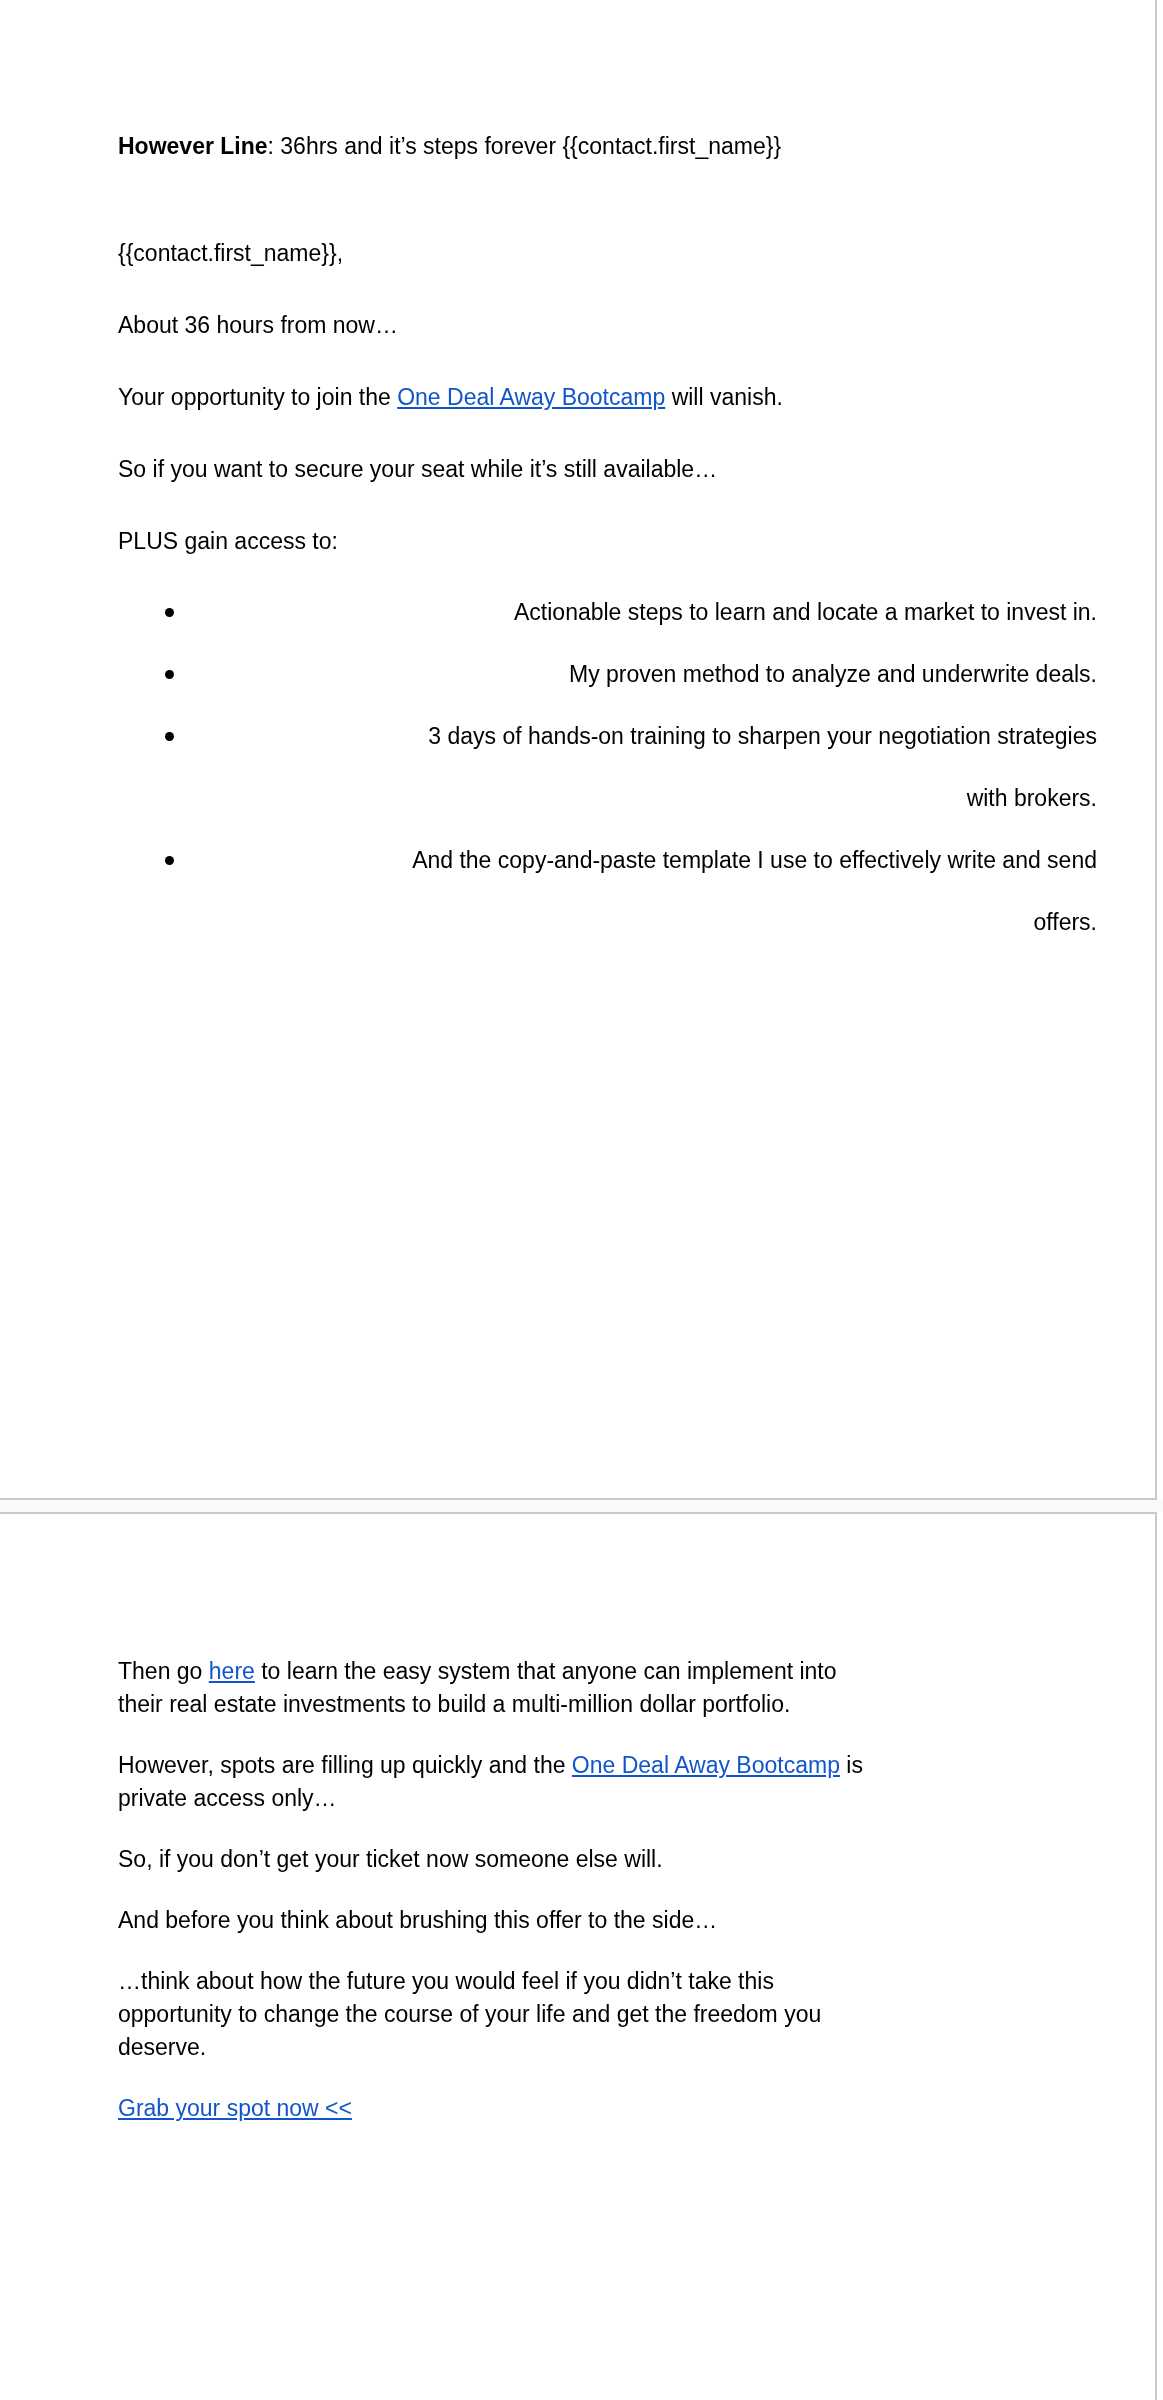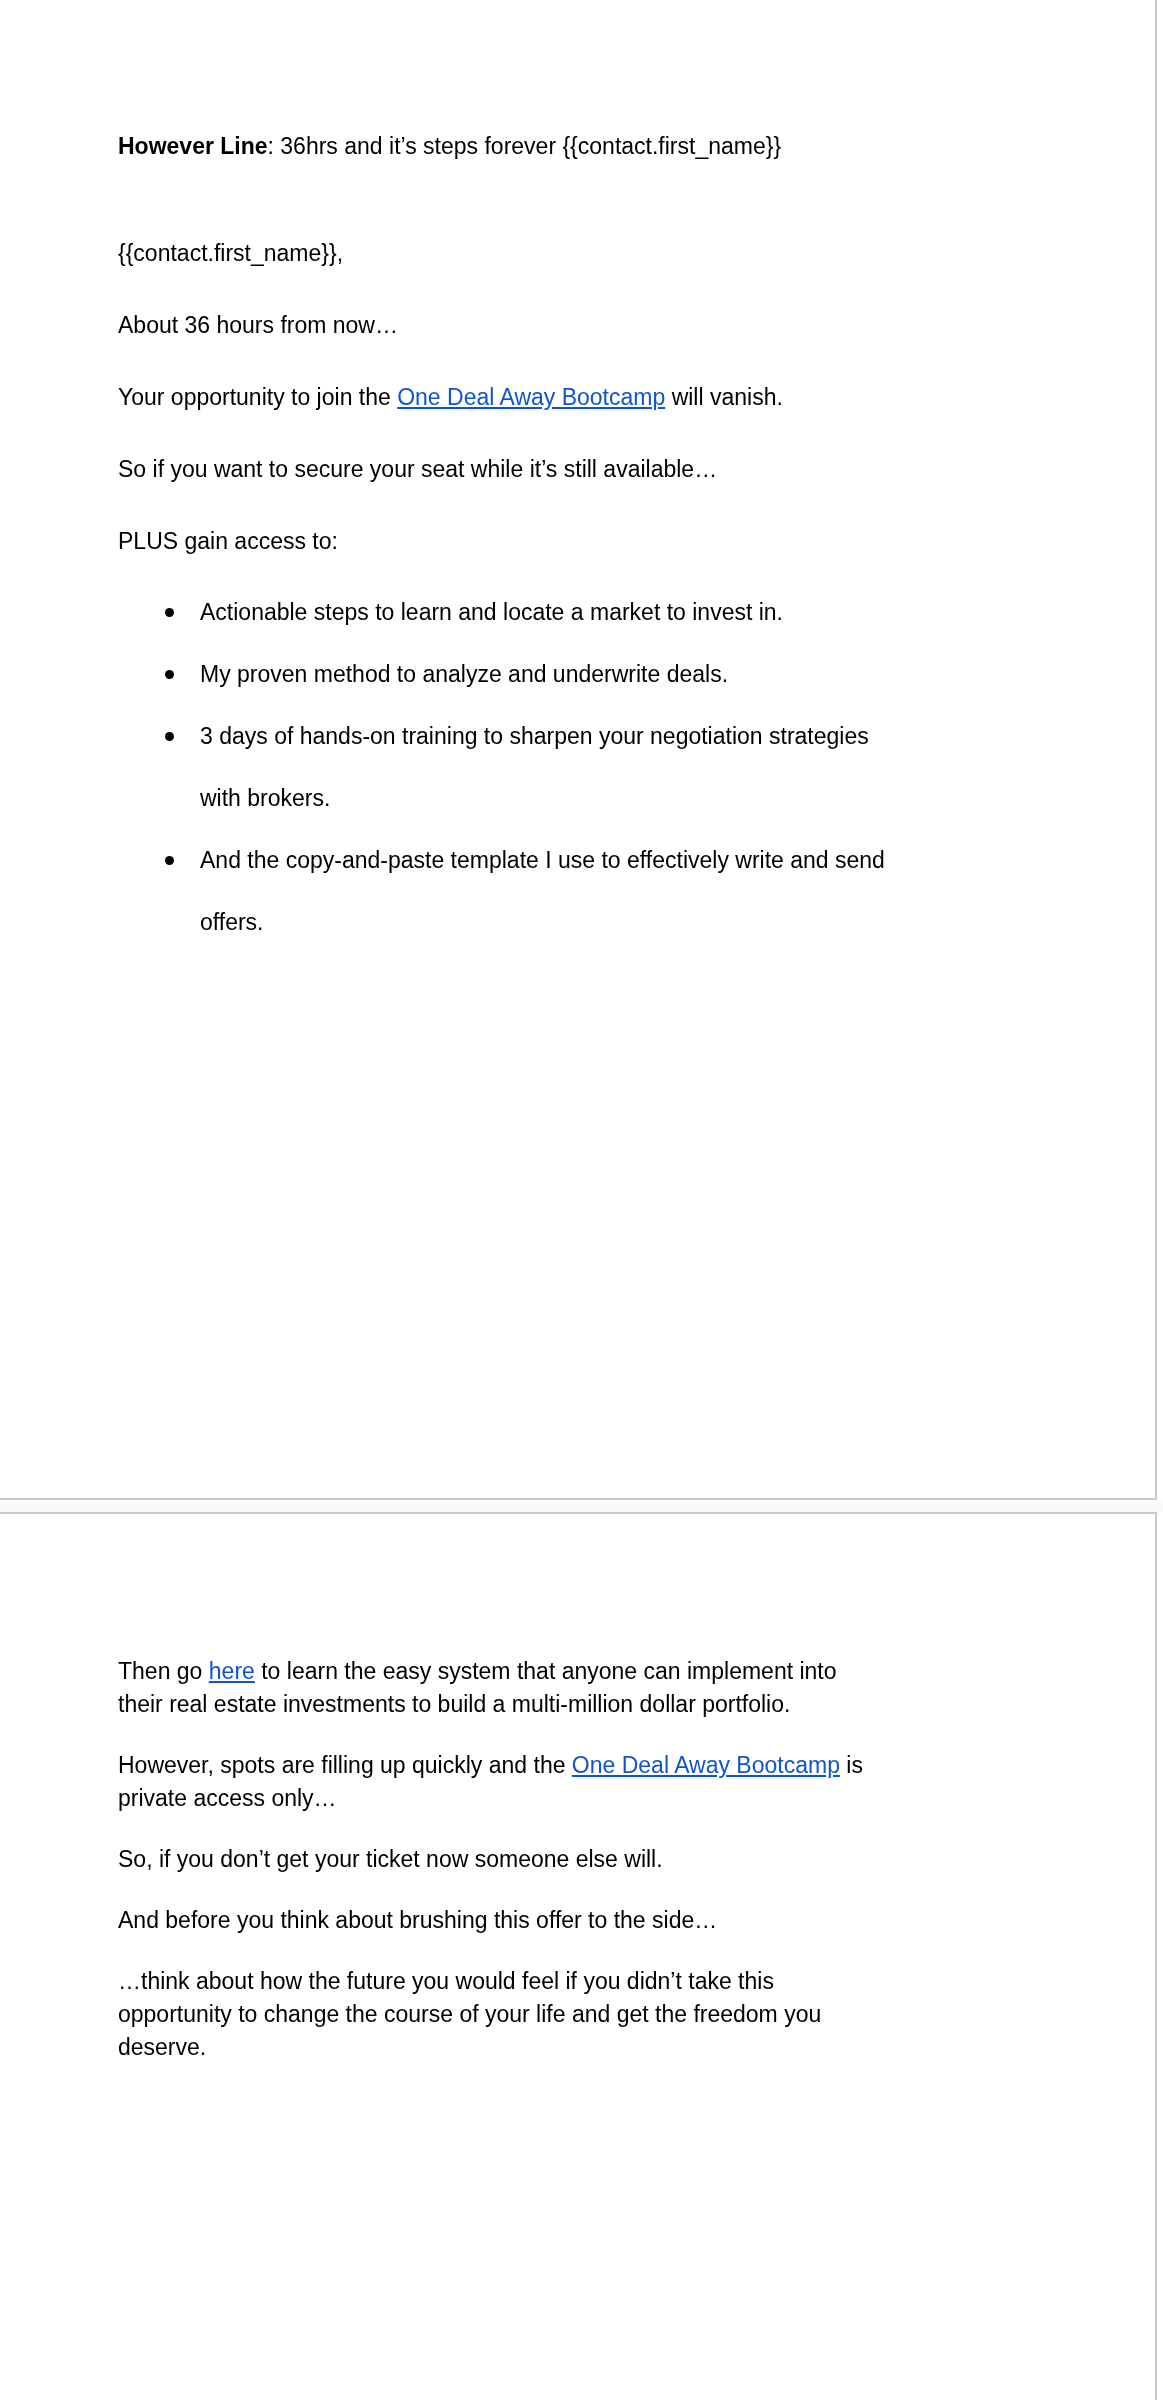--- a/index.html
+++ b/index.html
@@ -66,20 +66,21 @@
   .doc-link {
     color: var(--link-color);
     text-decoration: underline;
     cursor: pointer;
   }
 
   .bullet-list {
     list-style: none;
     margin: -16px 0 40px 0;
     padding: 0;
+    text-align: right;
   }
   .bullet-list li {
     position: relative;
     padding-left: 82px;
     font-size: 23px;
     line-height: 62px;
   }
   .bullet-list li::before {
     content: "";
     position: absolute;
@@ -112,15 +113,16 @@
       </div>
   </div>
   <div class="page-gap" data-name="page-gap"></div>
   <div class="page page-2" data-name="document-page-2">
     <div class="page-content" data-name="page-2-content">
         <p class="para" data-name="then-go-paragraph"><span data-name="text-run">Then go </span><a class="doc-link" href="#" data-name="here-link">here</a><span data-name="text-run"> to learn the easy system that anyone can implement into<br>their real estate investments to build a multi-million dollar portfolio.</span></p>
         <p class="para" data-name="spots-paragraph"><span data-name="text-run">However, spots are filling up quickly and the </span><a class="doc-link" href="#" data-name="bootcamp-link-2">One Deal Away Bootcamp</a><span data-name="text-run"> is<br>private access only…</span></p>
         <p class="para" data-name="ticket-paragraph"><span data-name="text-run">So, if you don’t get your ticket now someone else will.</span></p>
         <p class="para" data-name="brushing-paragraph"><span data-name="text-run">And before you think about brushing this offer to the side…</span></p>
         <p class="para" data-name="think-paragraph"><span data-name="text-run">…think about how the future you would feel if you didn’t take this<br>opportunity to change the course of your life and get the freedom you<br>deserve.</span></p>
+        <p class="para" data-name="grab-spot-paragraph"><a class="doc-link" href="#" data-name="grab-spot-link">Grab your spot now &lt;&lt;</a></p>
       </div>
   </div>
 </div>
 
 </body></html>

